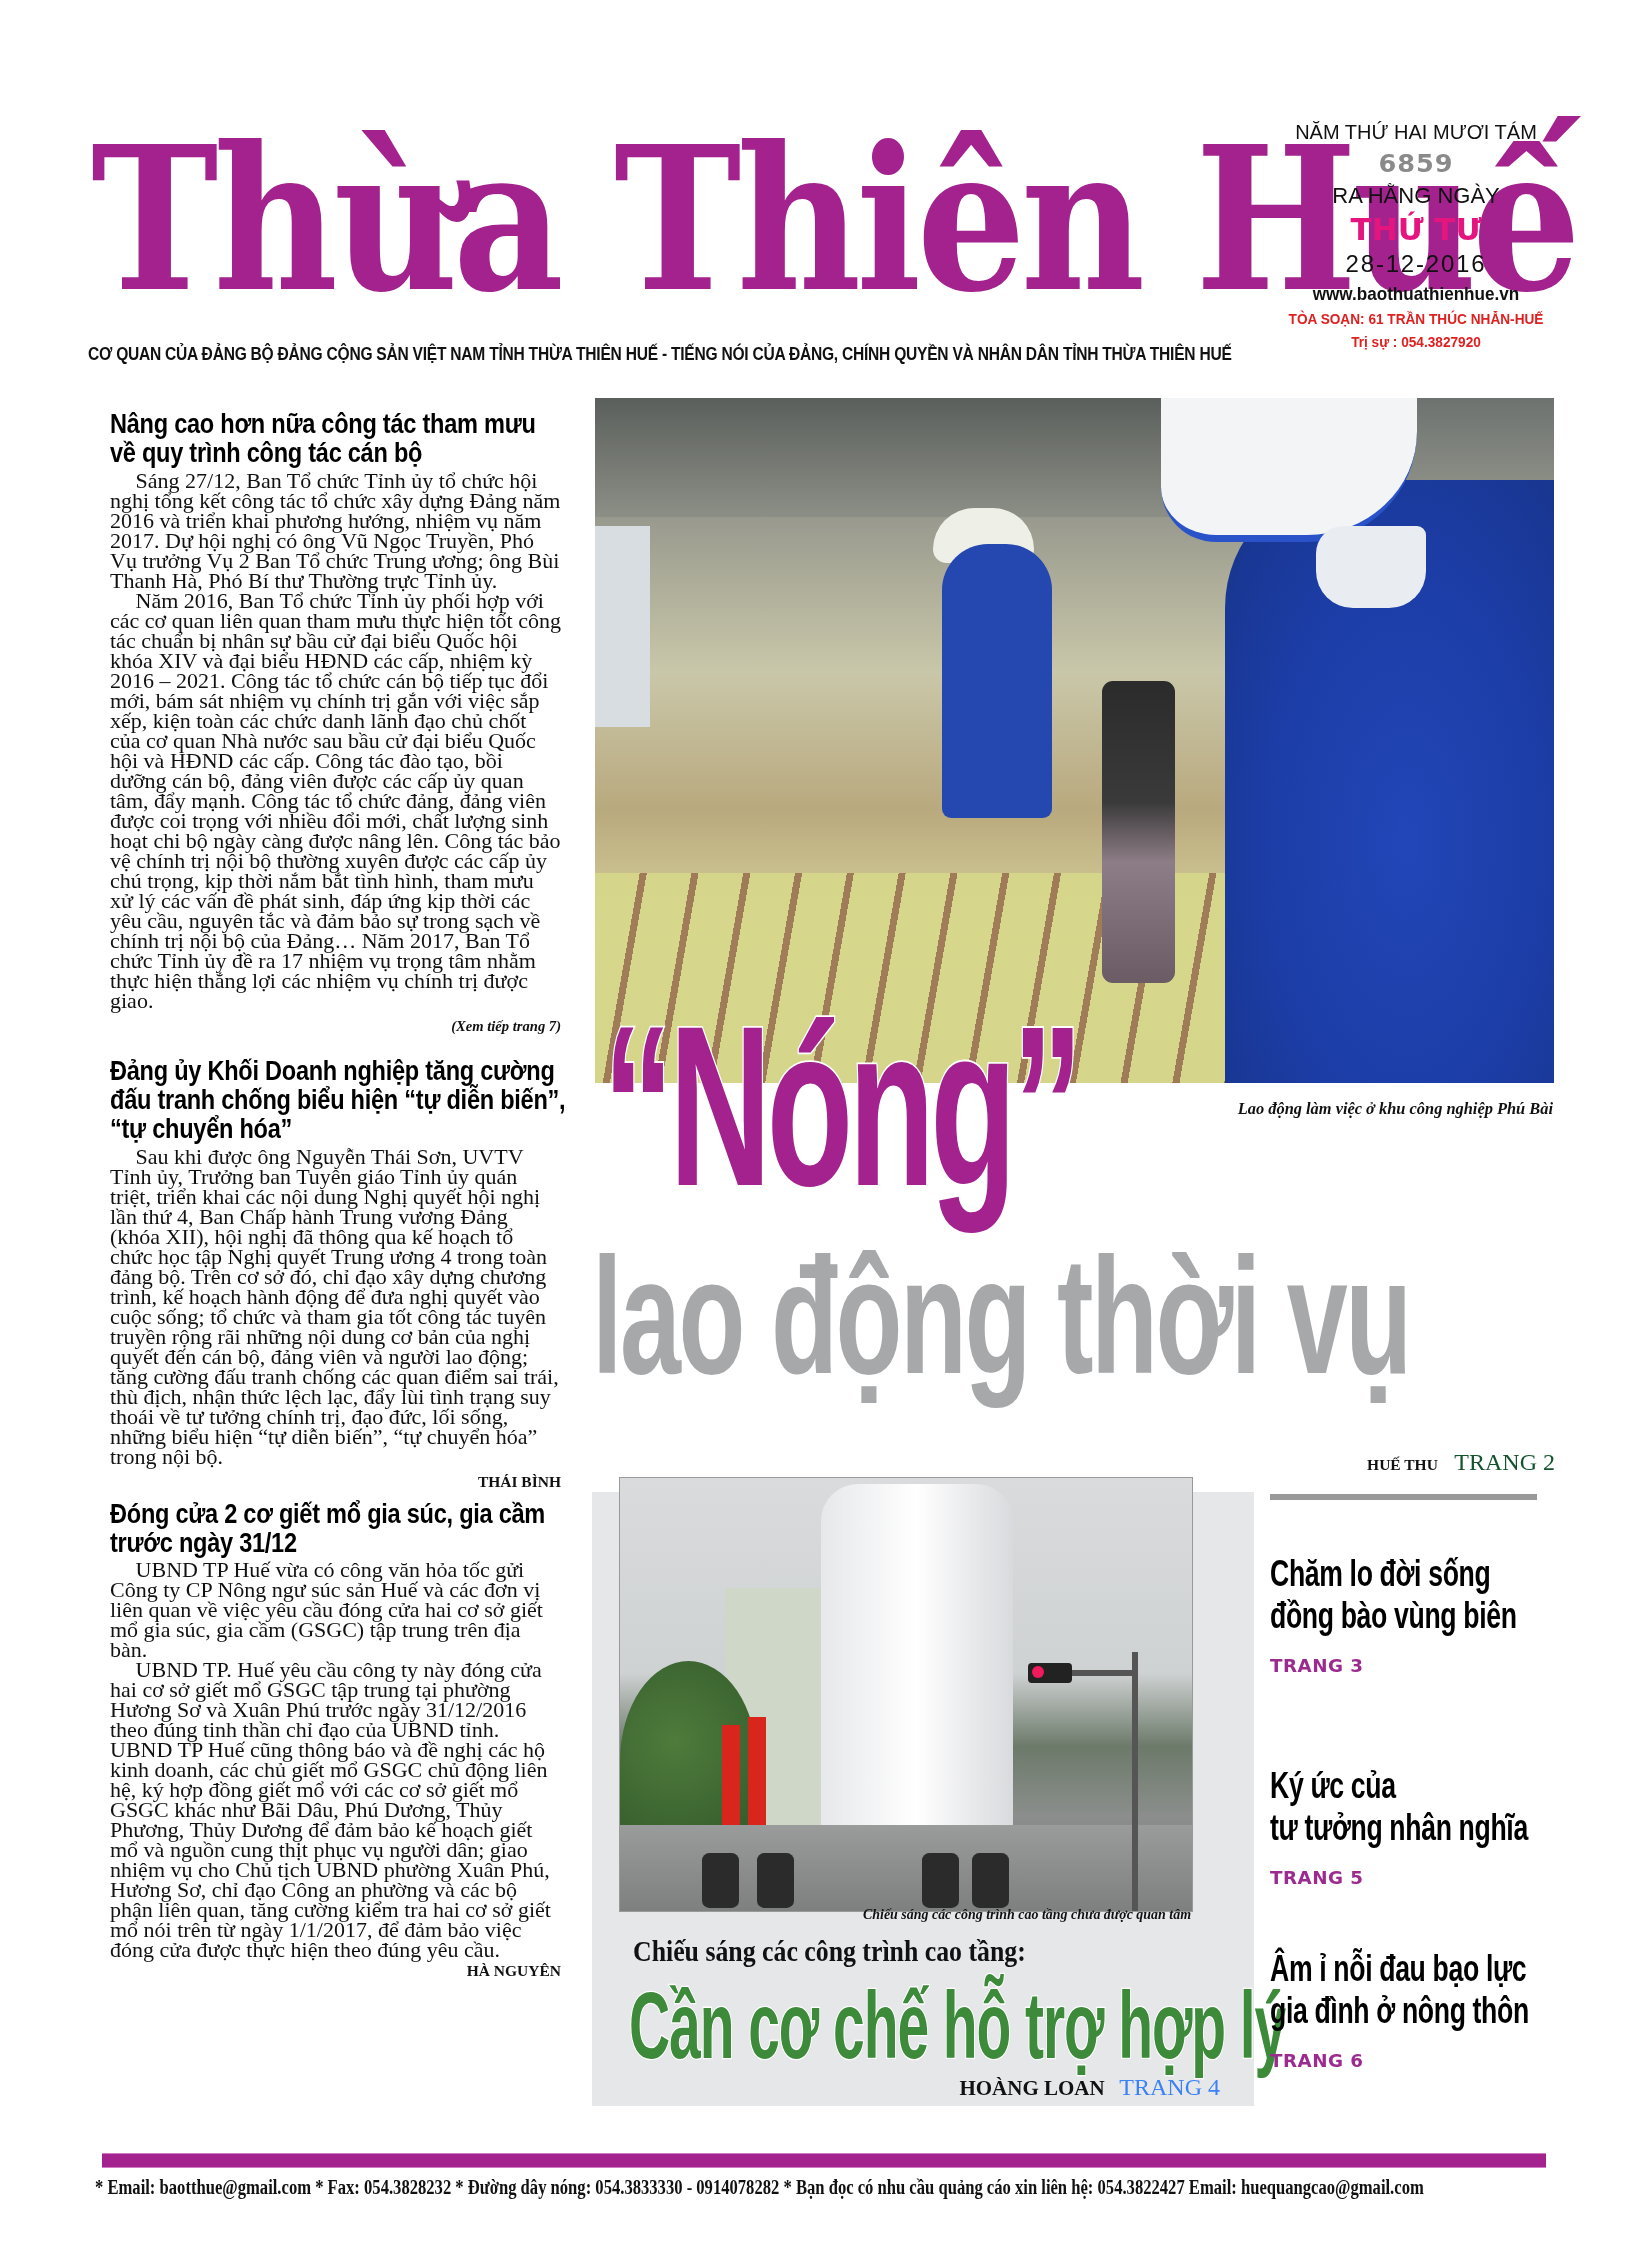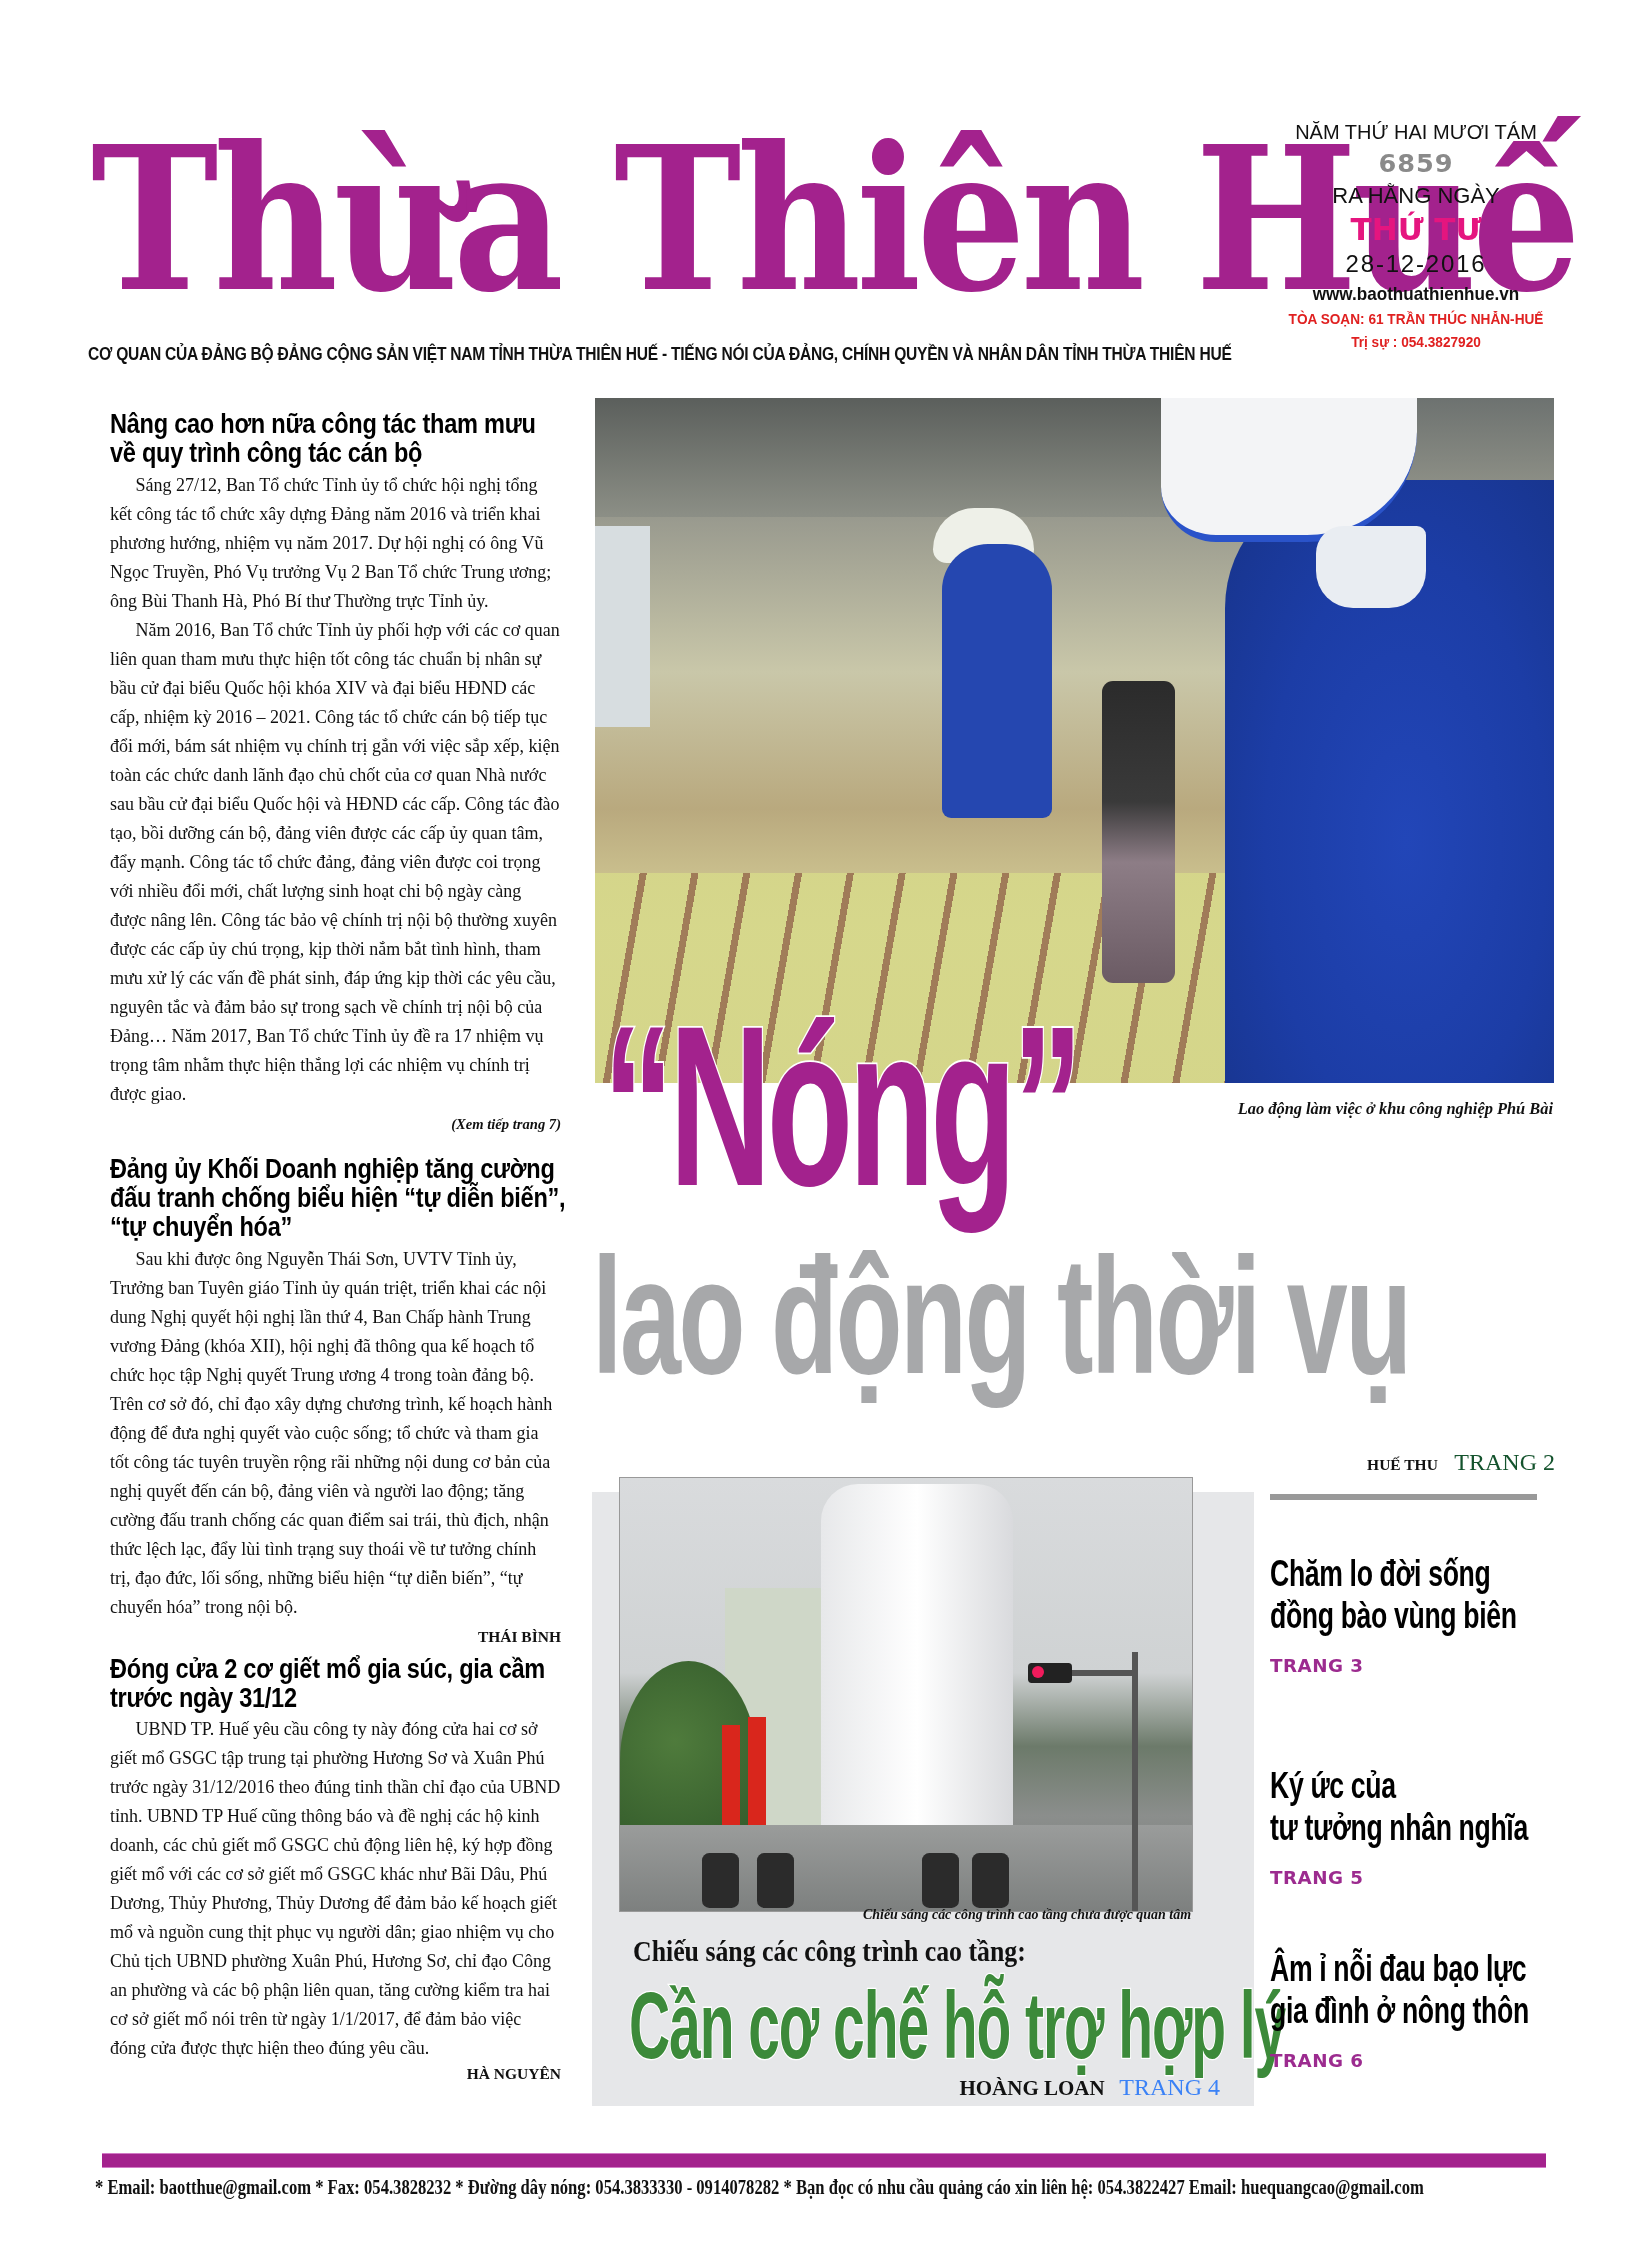--- a/index.html
+++ b/index.html
@@ -27,21 +27,21 @@
   .issue-web { font-size: 19px; line-height: 27.4px; font-weight: bold; color: #111; transform: scaleX(0.9); }
   .issue-addr { font-size: 15.5px; line-height: 24px; font-weight: bold; color: #e02020; transform: scaleX(0.88); white-space: nowrap; }
   .issue-phone { font-size: 15.5px; line-height: 22px; font-weight: bold; color: #e02020; transform: scaleX(0.88); }
 
   
   .col-left { left: 110px; top: 409px; width: 451px; }
   .art-headline {
     font-family: "Liberation Sans", sans-serif; font-weight: bold; font-size: 27.4px; line-height: 29px;
     transform: scaleX(0.86); transform-origin: left top; width: 530px; letter-spacing: -0.3px; color: #000;
   }
-  .art-body { font-size: 18px; line-height: 29px; text-align: left; color: #111; }
+  .art-body { font-size: 22px; line-height: 20px; text-align: left; color: #111; }
   .art-body p { margin: 0; text-indent: 25.6px; }
   .art-byline { text-align: right; font-weight: bold; font-size: 15.5px; line-height: 22px; margin-top: 3.7px; }
   .art-continue { text-align: right; font-style: italic; font-weight: bold; font-size: 14.6px; line-height: 20px; margin-top: 5.5px; }
 
   
   .main-photo { left: 595px; top: 398px; width: 959px; height: 685px; overflow: hidden;
     background: linear-gradient(180deg, #6d7270 0%, #9a9b8f 18%, #c9c7a9 40%, #b9a97e 60%, #d8d29a 78%, #c7c08c 100%); }
   .photo-worker-right { position: absolute; right: 0; top: 82px; width: 329px; height: 603px;
     background: radial-gradient(ellipse at 55% 60%, #2246b8 0%, #1c3da6 55%, #173389 100%); border-radius: 128px 0 0 0; }
   .photo-cap-right { position: absolute; right: 137px; top: 0; width: 256px; height: 137px; background: #f3f4f6; border-radius: 0 0 110px 55px; border-bottom: 7.3px solid #2a53c9; }
@@ -149,20 +149,21 @@
     <div class="art-headline" style="width:530px;">Đảng ủy Khối Doanh nghiệp tăng cường đấu tranh chống biểu hiện “tự diễn biến”, “tự chuyển hóa”</div>
     <div class="art-body" style="margin-top:3.7px;">
       <p>Sau khi được ông Nguyễn Thái Sơn, UVTV Tỉnh ủy, Trưởng ban Tuyên giáo Tỉnh ủy quán triệt, triển khai các nội dung Nghị quyết hội nghị lần thứ 4, Ban Chấp hành Trung vương Đảng (khóa XII), hội nghị đã thông qua kế hoạch tổ chức học tập Nghị quyết Trung ương 4 trong toàn đảng bộ. Trên cơ sở đó, chỉ đạo xây dựng chương trình, kế hoạch hành động để đưa nghị quyết vào cuộc sống; tổ chức và tham gia tốt công tác tuyên truyền rộng rãi những nội dung cơ bản của nghị quyết đến cán bộ, đảng viên và người lao động; tăng cường đấu tranh chống các quan điểm sai trái, thù địch, nhận thức lệch lạc, đẩy lùi tình trạng suy thoái về tư tưởng chính trị, đạo đức, lối sống, những biểu hiện “tự diễn biến”, “tự chuyển hóa” trong nội bộ.</p>
     </div>
     <div class="art-byline">THÁI BÌNH</div>
   </article>
 
   <article style="margin-top:6px;">
     <div class="art-headline" style="width:530px;">Đóng cửa 2 cơ giết mổ gia súc, gia cầm trước ngày 31/12</div>
     <div class="art-body" style="margin-top:3.7px;">
+      <p>UBND TP Huế vừa có công văn hỏa tốc gửi Công ty CP Nông ngư súc sản Huế và các đơn vị liên quan về việc yêu cầu đóng cửa hai cơ sở giết mổ gia súc, gia cầm (GSGC) tập trung trên địa bàn.</p>
       <p>UBND TP. Huế yêu cầu công ty này đóng cửa hai cơ sở giết mổ GSGC tập trung tại phường Hương Sơ và Xuân Phú trước ngày 31/12/2016 theo đúng tinh thần chỉ đạo của UBND tỉnh. UBND TP Huế cũng thông báo và đề nghị các hộ kinh doanh, các chủ giết mổ GSGC chủ động liên hệ, ký hợp đồng giết mổ với các cơ sở giết mổ GSGC khác như Bãi Dâu, Phú Dương, Thủy Phương, Thủy Dương để đảm bảo kế hoạch giết mổ và nguồn cung thịt phục vụ người dân; giao nhiệm vụ cho Chủ tịch UBND phường Xuân Phú, Hương Sơ, chỉ đạo Công an phường và các bộ phận liên quan, tăng cường kiểm tra hai cơ sở giết mổ nói trên từ ngày 1/1/2017, để đảm bảo việc đóng cửa được thực hiện theo đúng yêu cầu.</p>
     </div>
     <div class="art-byline" style="margin-top:0;">HÀ NGUYÊN</div>
   </article>
 </div>
 
 <div class="abs main-photo">
   <div class="photo-ceiling"></div>
   <div class="photo-worker-left"></div>
   <div class="photo-hat-mid"></div>

